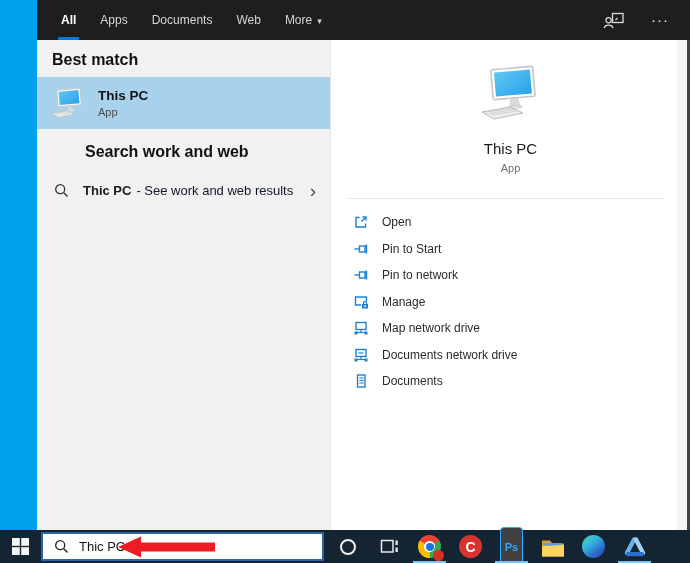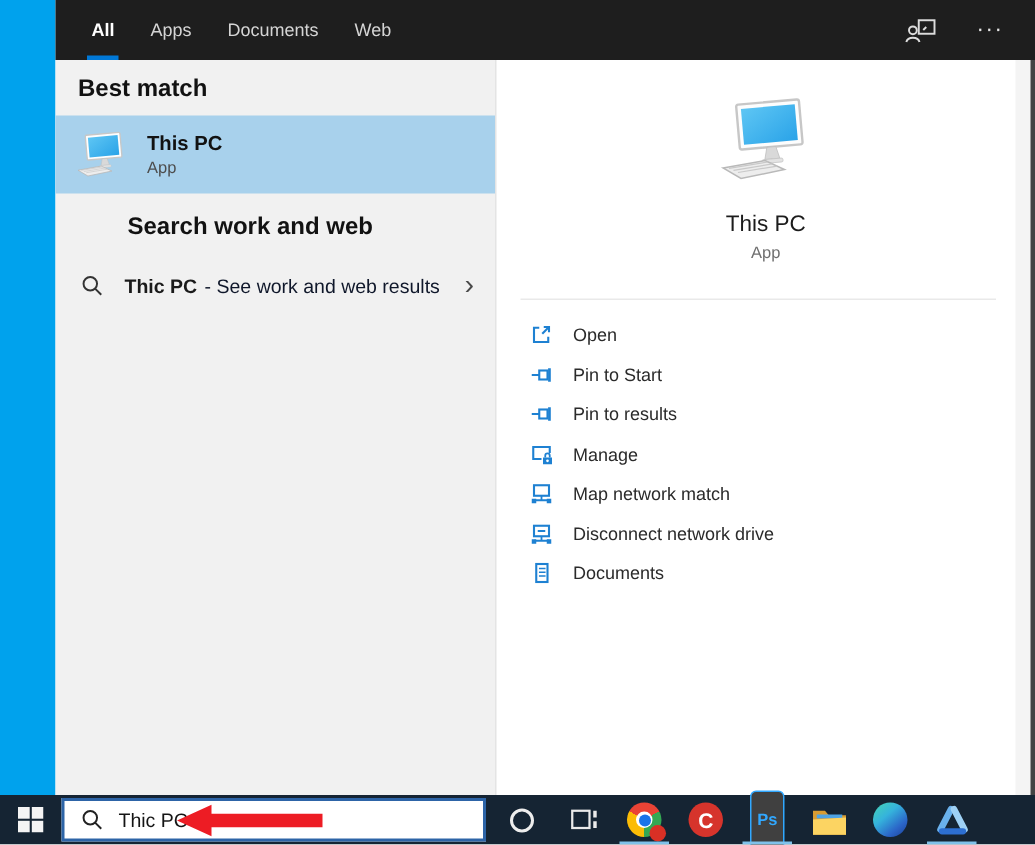--- a/index.html
+++ b/index.html
@@ -91,20 +91,21 @@
 </svg>
 
 <div class="desktop-strip"></div>
 
 <div class="topbar">
   <div class="tabs">
     <div class="tab selected"><span>All</span></div>
     <div class="tab"><span>Apps</span></div>
     <div class="tab"><span>Documents</span></div>
     <div class="tab"><span>Web</span></div>
+    <div class="tab"><span>More</span><span class="caret">▾</span></div>
   </div>
   <div class="topbar-right">
     <div class="icon-btn">
       <svg width="22" height="19" viewBox="0 0 22 19">
         <rect x="9.5" y="2.5" width="10.5" height="9" fill="none" stroke="#dcdcdc" stroke-width="1.3"></rect>
         <line x1="12.5" y1="9" x2="14.5" y2="7" stroke="#dcdcdc" stroke-width="1.3"></line>
         <circle cx="5.6" cy="9.2" r="2.6" fill="none" stroke="#dcdcdc" stroke-width="1.3"></circle>
         <path d="M1.2 17 C 2.2 13.2 9 13.2 10 17" fill="none" stroke="#dcdcdc" stroke-width="1.3"></path>
       </svg>
     </div>
@@ -169,54 +170,54 @@
       </svg>
       <span class="action-label">Pin to Start</span>
     </div>
 
     <div class="action-row">
       <svg class="action-icon" viewBox="0 0 16 16">
         <line x1="1.5" y1="8" x2="6.5" y2="8" stroke="#1e81d2" stroke-width="1.4"></line>
         <rect x="6.5" y="5" width="5.5" height="6" fill="none" stroke="#1e81d2" stroke-width="1.4"></rect>
         <line x1="13.3" y1="3.5" x2="13.3" y2="12.5" stroke="#1e81d2" stroke-width="1.8"></line>
       </svg>
-      <span class="action-label">Pin to results</span>
+      <span class="action-label">Pin to network</span>
     </div>
 
     <div class="action-row">
       <svg class="action-icon" viewBox="0 0 16 16">
         <polyline points="8,11 2.5,11 2.5,3 13.5,3 13.5,7" fill="none" stroke="#1e81d2" stroke-width="1.4"></polyline>
         <rect x="9" y="10" width="6" height="4.5" fill="#1e81d2"></rect>
         <path d="M10.5 10 v-1.2 a1.5 1.5 0 0 1 3 0 V10" fill="none" stroke="#1e81d2" stroke-width="1.2"></path>
         <circle cx="12" cy="12.2" r="0.9" fill="#fff"></circle>
       </svg>
       <span class="action-label">Manage</span>
     </div>
 
     <div class="action-row">
       <svg class="action-icon" viewBox="0 0 16 16">
         <rect x="3" y="2.5" width="10" height="7" fill="none" stroke="#1e81d2" stroke-width="1.4"></rect>
         <line x1="8" y1="9.5" x2="8" y2="12.5" stroke="#1e81d2" stroke-width="1.2"></line>
         <line x1="3" y1="12.5" x2="13" y2="12.5" stroke="#1e81d2" stroke-width="1.2"></line>
         <rect x="1.5" y="11.5" width="3" height="3" fill="#1e81d2"></rect>
         <rect x="11.5" y="11.5" width="3" height="3" fill="#1e81d2"></rect>
       </svg>
-      <span class="action-label">Map network match</span>
+      <span class="action-label">Map network drive</span>
     </div>
 
     <div class="action-row">
       <svg class="action-icon" viewBox="0 0 16 16">
         <rect x="3" y="2.5" width="10" height="7" fill="none" stroke="#1e81d2" stroke-width="1.4"></rect>
         <line x1="5.5" y1="6" x2="10.5" y2="6" stroke="#1e81d2" stroke-width="1.2"></line>
         <line x1="8" y1="9.5" x2="8" y2="12.5" stroke="#1e81d2" stroke-width="1.2"></line>
         <line x1="3" y1="12.5" x2="13" y2="12.5" stroke="#1e81d2" stroke-width="1.2"></line>
         <rect x="1.5" y="11.5" width="3" height="3" fill="#1e81d2"></rect>
         <rect x="11.5" y="11.5" width="3" height="3" fill="#1e81d2"></rect>
       </svg>
-      <span class="action-label">Disconnect network drive</span>
+      <span class="action-label">Documents network drive</span>
     </div>
 
     <div class="action-row">
       <svg class="action-icon" viewBox="0 0 16 16">
         <rect x="4.5" y="2" width="7.5" height="12" fill="none" stroke="#1e81d2" stroke-width="1.4"></rect>
         <line x1="6.3" y1="5" x2="10.7" y2="5" stroke="#1e81d2" stroke-width="1.1"></line>
         <line x1="6.3" y1="7.5" x2="10.7" y2="7.5" stroke="#1e81d2" stroke-width="1.1"></line>
         <line x1="6.3" y1="10" x2="10.7" y2="10" stroke="#1e81d2" stroke-width="1.1"></line>
       </svg>
       <span class="action-label">Documents</span>

